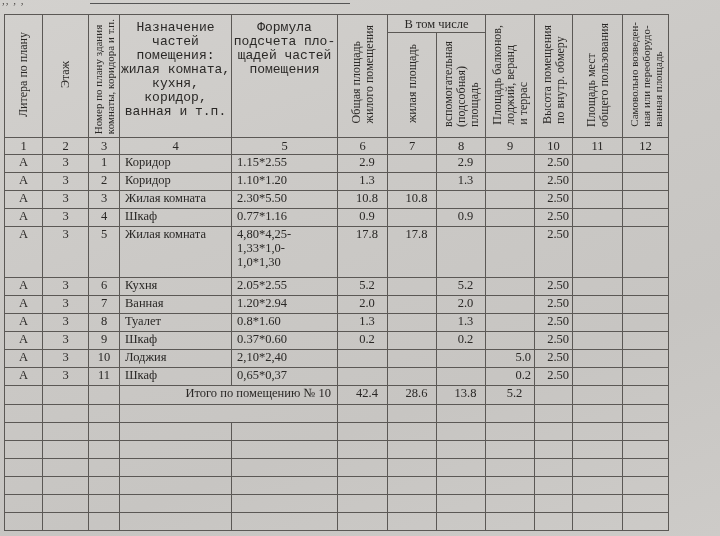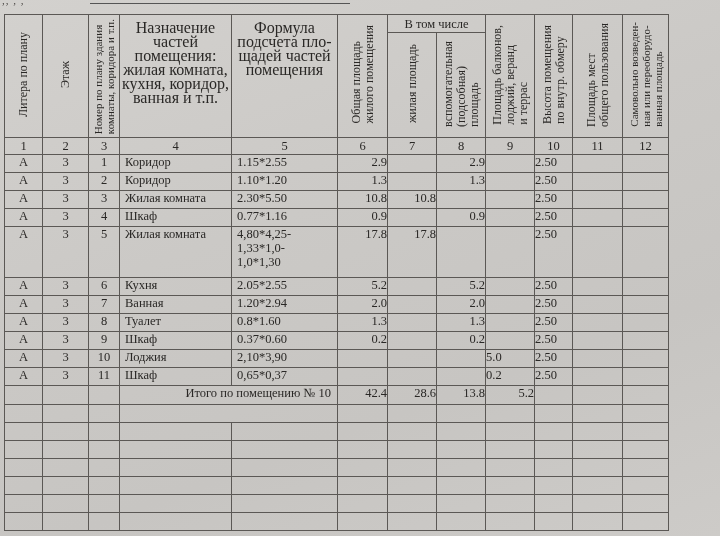--- a/index.html
+++ b/index.html
@@ -93,38 +93,39 @@
       transform: rotate(180deg);
       display: inline-block;
       font-size: 12px;
       line-height: 13px;
       text-align: left;
       white-space: pre-line;
     }
     .htext {
       display: block;
       padding-top: 6px;
-      font-size: 16px;
+      font-size: 13px;
       line-height: 14px;
       white-space: pre-line;
+      font-family: Liberation Mono, monospace;
     }
     .num-row td {
       height: 16px;
       text-align: center;
       font-size: 13px;
     }
     .data-row td {
       height: 17px;
       font-size: 13px;
       vertical-align: top;
     }
     .c-center { text-align: center; }
     .c-left { text-align: left; padding-left: 5px !important; }
-    .c-num { text-align: right; padding-left: 9px !important; }
-    .c-num10 { padding-right: 3px !important; }
+    .c-num { text-align: center; padding-left: 9px !important; }
+    .c-num10 { text-align: right; padding-right: 3px !important; }
     .multiline { white-space: pre-line; line-height: 17px; }
     .total-row td {
       height: 18px;
       font-weight: bold;
       font-size: 12.5px;
       vertical-align: top;
     }
     .total-label {
       text-align: right;
       padding-right: 6px !important;
@@ -359,21 +360,21 @@
       <td class="c-num10"></td>
       <td class="c-num10">2.50</td>
       <td></td>
       <td></td>
     </tr>
     <tr class="data-row">
       <td class="c-center">А</td>
       <td class="c-center">3</td>
       <td class="c-center">10</td>
       <td class="c-left">Лоджия</td>
-      <td class="c-left">2,10*3,90</td>
+      <td class="c-left">2,10*2,40</td>
       <td class="c-num"></td>
       <td class="c-num"></td>
       <td class="c-num"></td>
       <td class="c-num10">5.0</td>
       <td class="c-num10">2.50</td>
       <td></td>
       <td></td>
     </tr>
     <tr class="data-row">
       <td class="c-center">А</td>

